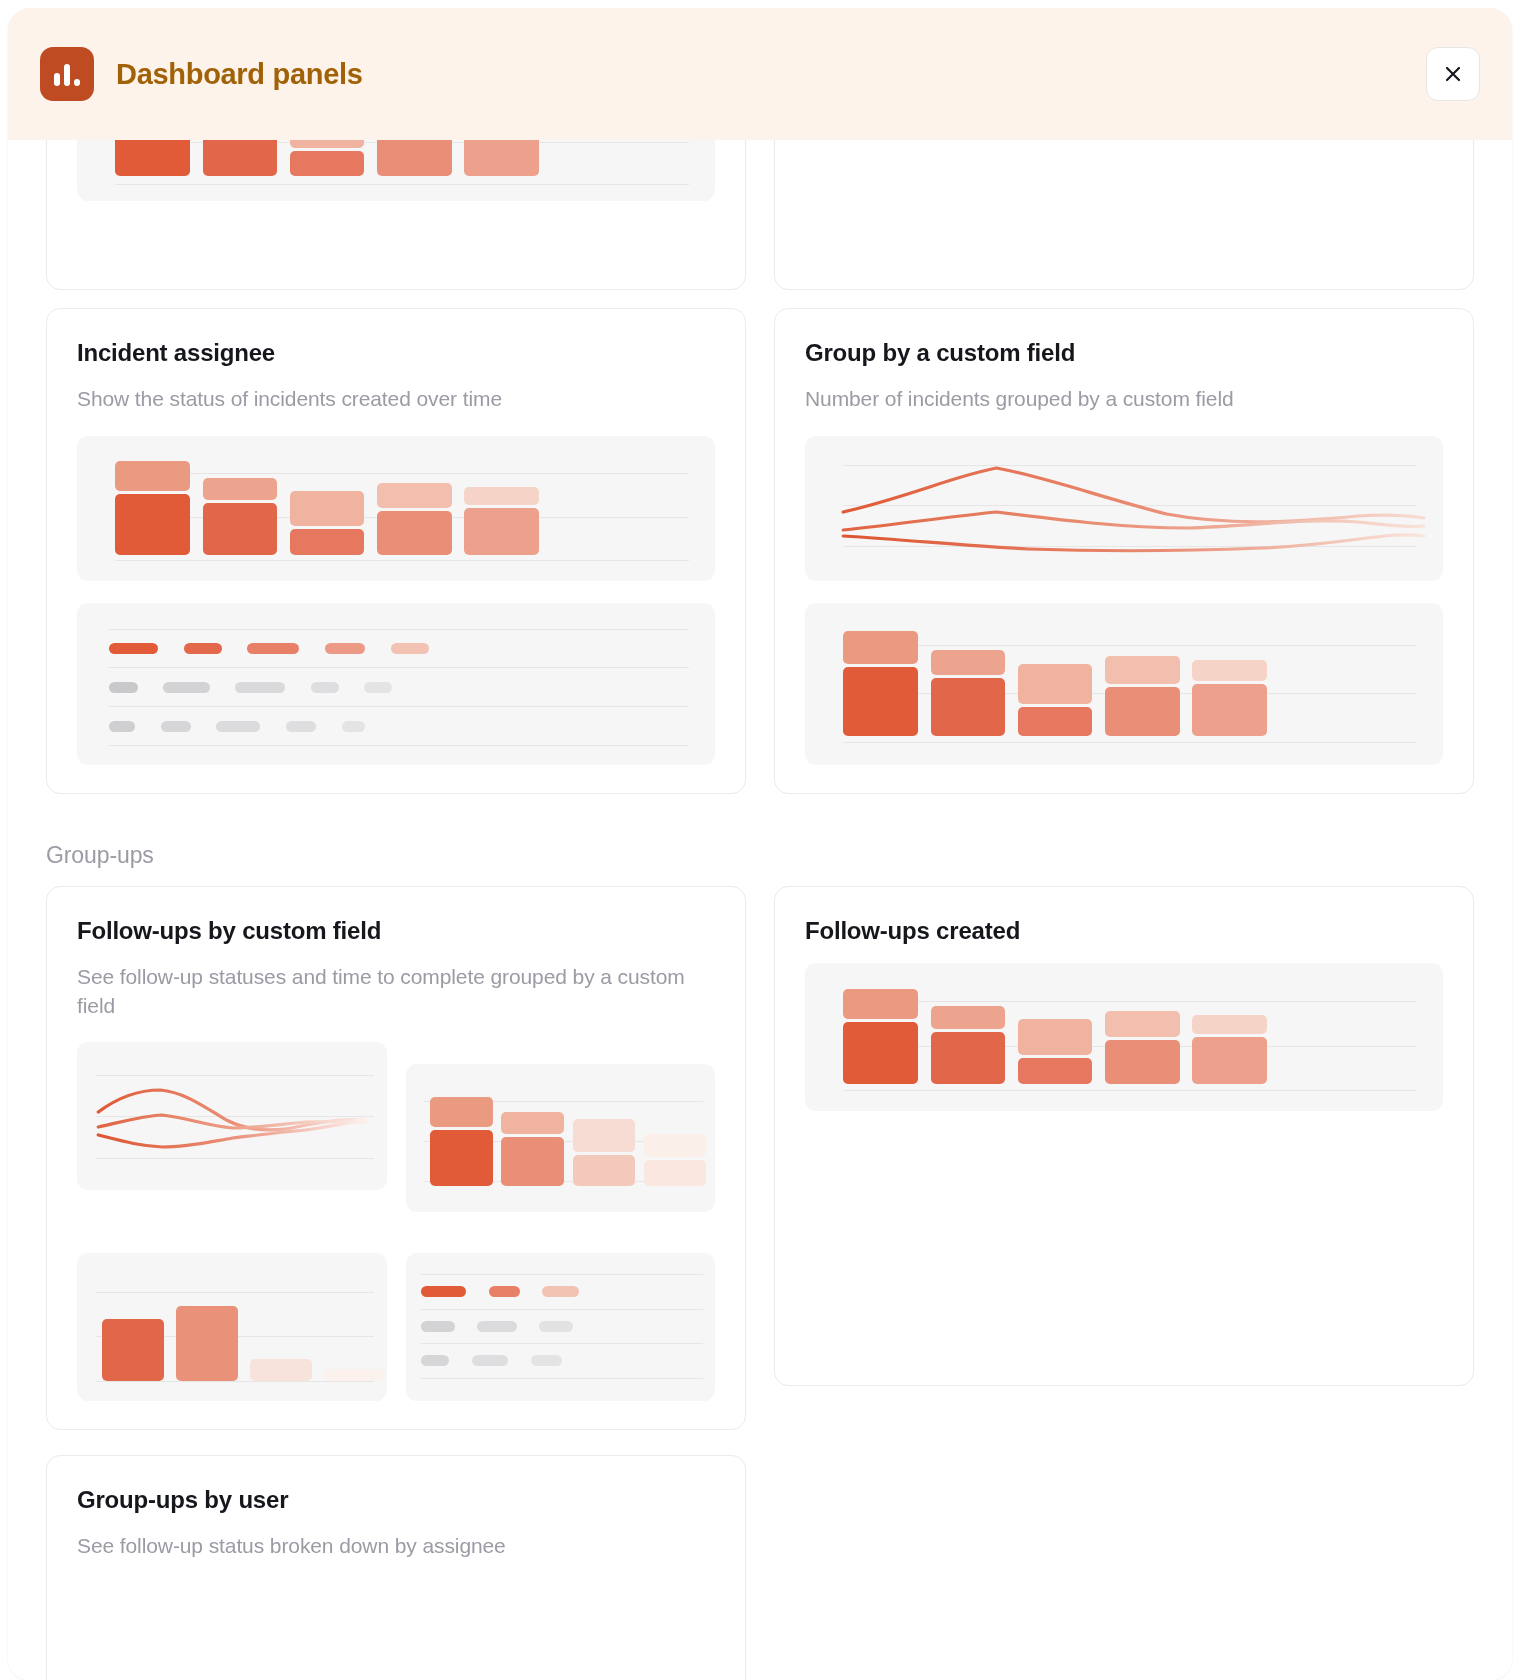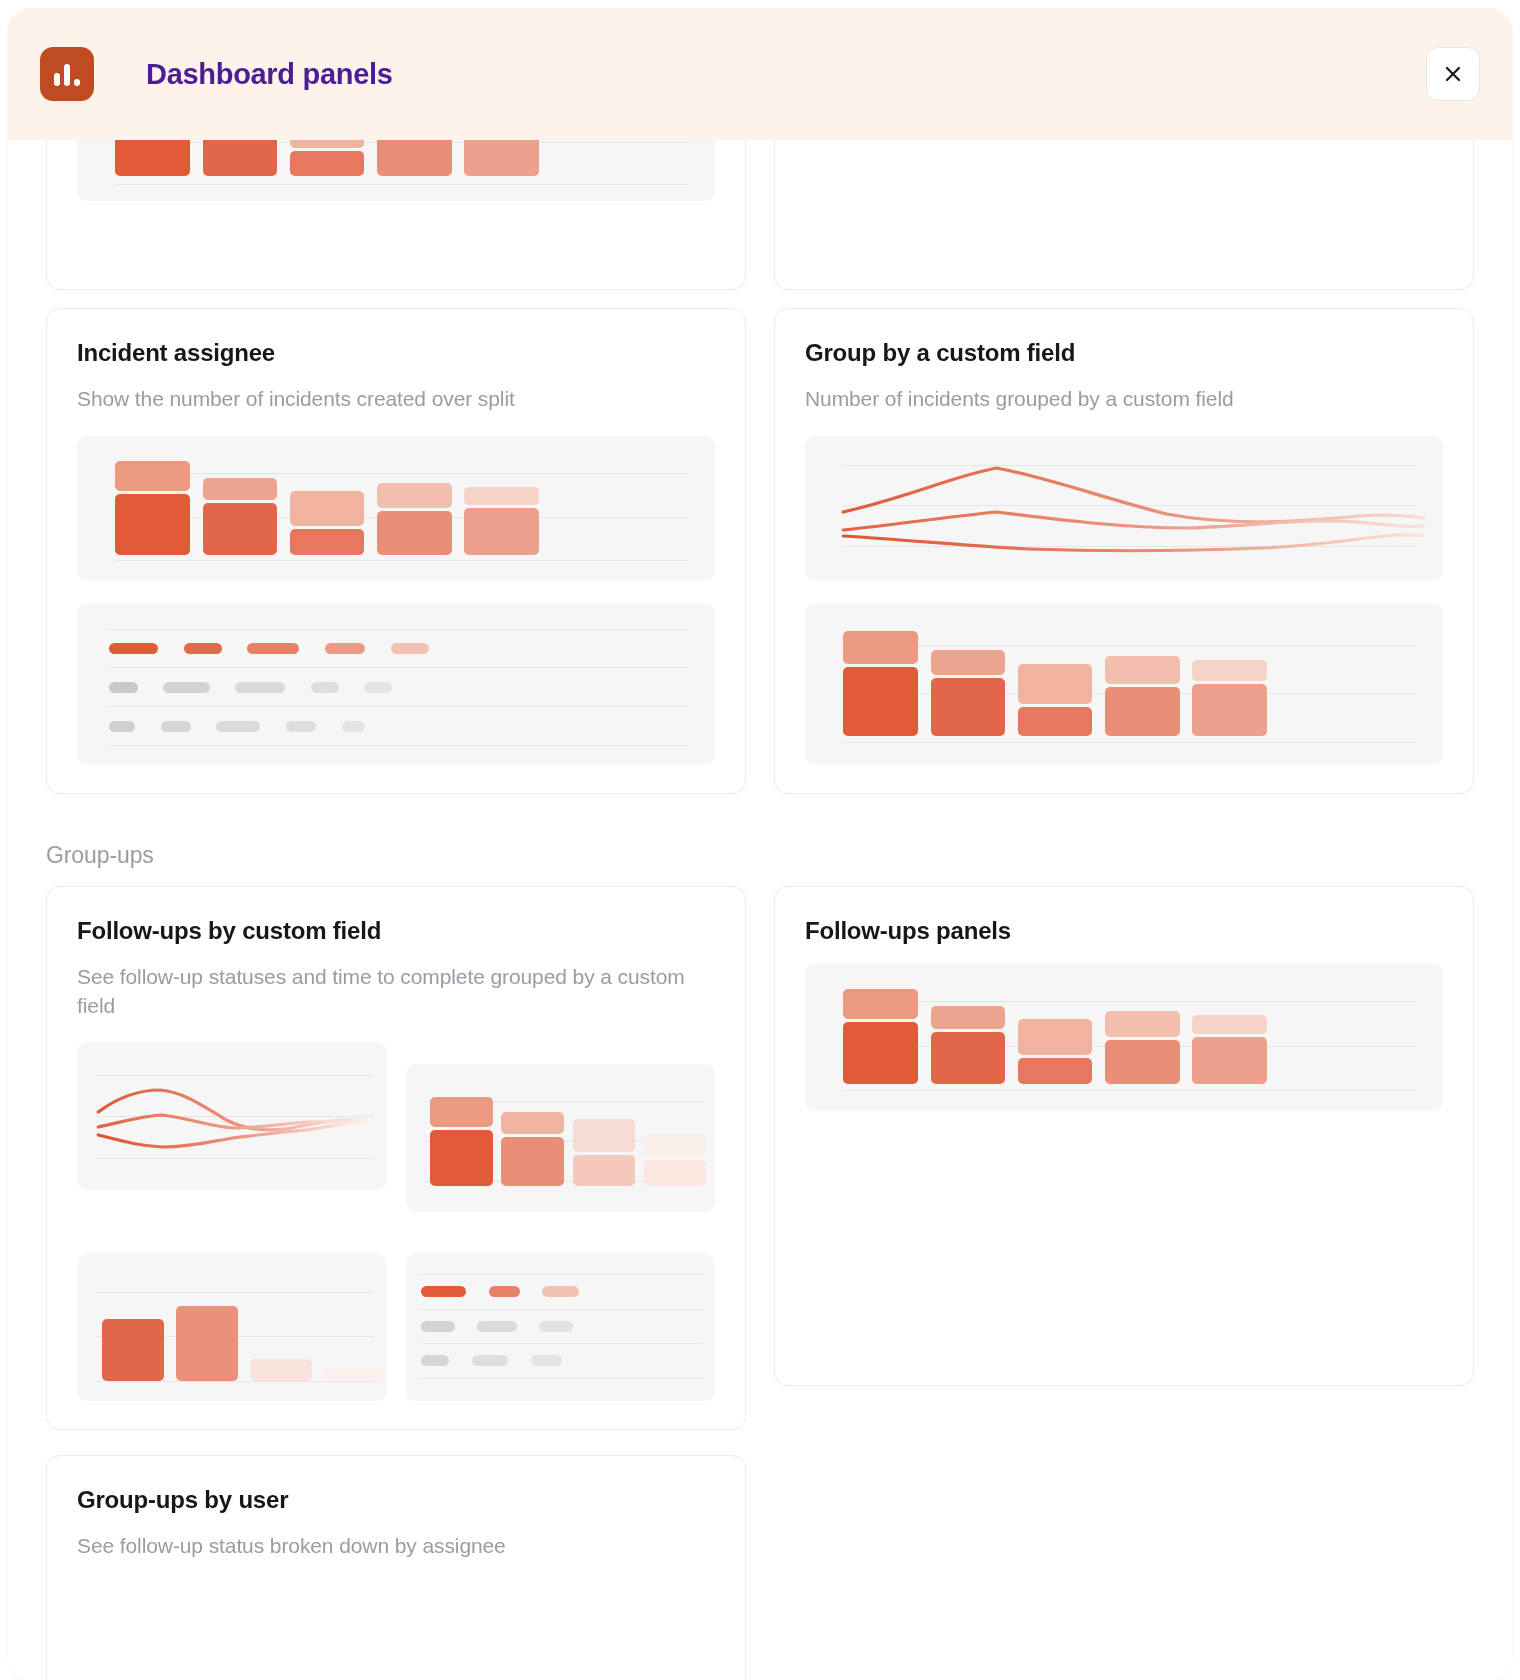--- a/index.html
+++ b/index.html
@@ -64,23 +64,22 @@
     background: #ffffff;
     border-radius: 3px;
   }
   .app-icon i.b1 { height: 13px; }
   .app-icon i.b2 { height: 22px; }
   .app-icon i.b3 { height: 7px; }
 
   .header-title {
     font-size: 29px;
     font-weight: bold;
-    color: #4c1d95;
+    color: #a16207;
     letter-spacing: -0.3px;
-    margin-left: 30px;
   }
   .close-btn {
     position: absolute;
     right: 32px;
     top: 39px;
     width: 54px;
     height: 54px;
     border-radius: 12px;
     background: #ffffff;
     border: 1px solid #e8e6e3;
@@ -278,21 +277,21 @@
         </div>
         <div class="card" style="height:300px;">
           <div class="card-title"></div>
         </div>
       </div>
 
       <div class="grid" style="margin-top:18px;">
 
         <div class="card">
           <div class="card-title">Incident assignee</div>
-          <div class="card-desc">Show the number of incidents created over split</div>
+          <div class="card-desc">Show the status of incidents created over time</div>
 
           <div class="thumb" style="height:145px;">
             <div class="gridlines">
               <span style="top:26%"></span>
                 <span style="top:56%"></span>
                 <span style="top:86%"></span>
             </div>
             <div class="bars">
               <div class="bar-col">
                 <div class="seg" style="height:30%;background:#eb9a82"></div>
@@ -519,21 +518,21 @@
                   <div class="pill" style="width:13%;background:#dedee0"></div>
                   <div class="pill" style="width:11%;background:#e4e4e5"></div>
                 </div>
               </div>
             </div>
 
           </div>
         </div>
 
         <div class="card" style="min-height:500px;">
-          <div class="card-title">Follow‑ups panels</div>
+          <div class="card-title">Follow‑ups created</div>
 
           <div class="thumb" style="height:148px;">
             <div class="gridlines">
               <span style="top:26%"></span>
                 <span style="top:56%"></span>
                 <span style="top:86%"></span>
             </div>
             <div class="bars">
               <div class="bar-col">
                 <div class="seg" style="height:30%;background:#eb9a82"></div>

